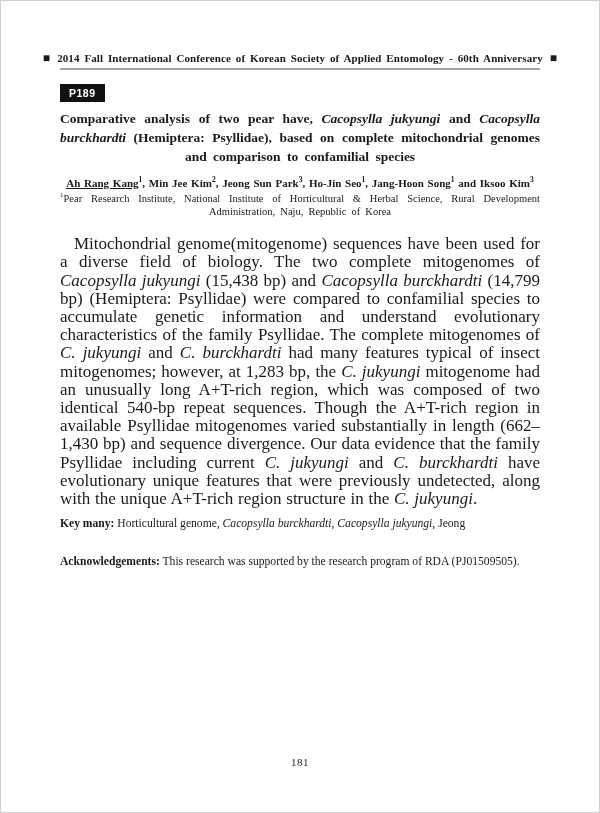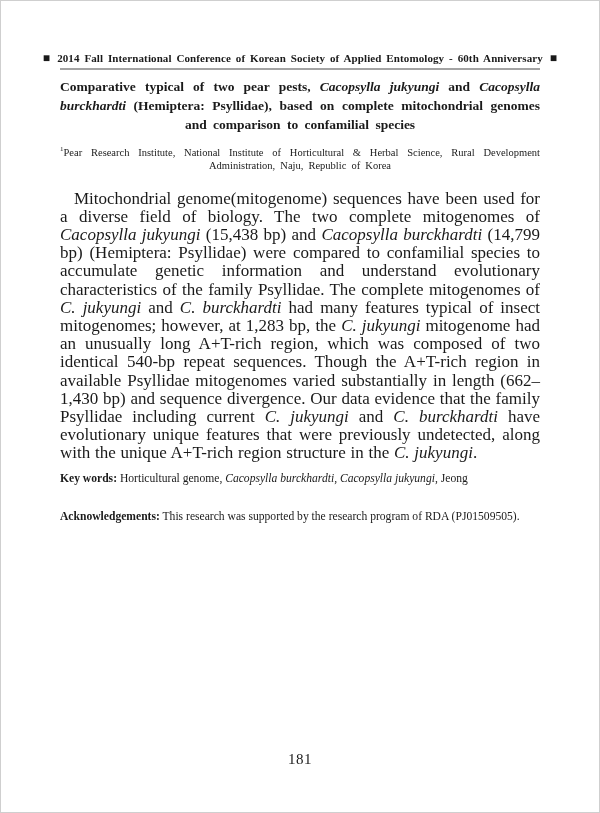--- a/index.html
+++ b/index.html
@@ -56,21 +56,21 @@
 
   .authors {
     margin-top: 9px;
     font-size: 11px;
     font-weight: bold;
     text-align: center;
     word-spacing: 1px;
   }
   .authors sup { font-size: 7.5px; }
 
-  .affiliations { margin-top: 9px; }
+  .affiliations { margin-top: 0; }
   .affiliation-line {
     font-size: 10.5px;
     line-height: 13.5px;
     word-spacing: 2.5px;
     text-align: justify;
     text-align-last: center;
   }
   .affiliation-line sup { font-size: 7px; }
 
   .abstract {
@@ -89,47 +89,51 @@
     text-align: left;
   }
   .ack-line { margin-top: 20px; }
 
   .page-number {
     position: absolute;
     bottom: 44px;
     left: 0;
     width: 100%;
     text-align: center;
-    font-size: 15px;
+    font-size: 11px;
     letter-spacing: 0.5px;
   }
 </style>
 </head>
 <body>
 
 <div class="page">
   <div class="content">
 
     <div class="header-row">
       <span class="header-square">■</span>
       <span>2014 Fall International Conference of Korean Society of Applied Entomology - 60th Anniversary</span>
       <span class="header-square">■</span>
     </div>
     <div class="header-rule"></div>
 
+    <div>
+      <span class="badge">P189</span>
+    </div>
 
-    <h1 class="paper-title" style="margin-bottom:0;"><span>Comparative typical of two pear pests, </span><span style="font-style: italic;">Cacopsylla jukyungi</span><span> and </span><span style="font-style: italic;">Cacopsylla burckhardti</span><span> (Hemiptera: Psyllidae), based on complete mitochondrial genomes and comparison to confamilial species</span></h1>
+    <h1 class="paper-title" style="margin-bottom:0;"><span>Comparative analysis of two pear have, </span><span style="font-style: italic;">Cacopsylla jukyungi</span><span> and </span><span style="font-style: italic;">Cacopsylla burckhardti</span><span> (Hemiptera: Psyllidae), based on complete mitochondrial genomes and comparison to confamilial species</span></h1>
 
+    <div class="authors"><span style="text-decoration: underline;">Ah Rang Kang</span><sup>1</sup><span>, Min Jee Kim</span><sup>2</sup><span>, Jeong Sun Park</span><sup>3</sup><span>, Ho-Jin Seo</span><sup>1</sup><span>, Jang-Hoon Song</span><sup>1</sup><span> and Iksoo Kim</span><sup>3</sup></div>
 
     <div class="affiliations">
       <div class="affiliation-line"><sup>1</sup><span>Pear Research Institute, National Institute of Horticultural &amp; Herbal Science, Rural Development Administration, Naju, Republic of Korea</span></div>
     </div>
 
     <p class="abstract" style="margin:17px 0 0 0;"><span>Mitochondrial genome(mitogenome) sequences have been used for a diverse field of biology. The two complete mitogenomes of </span><span style="font-style: italic;">Cacopsylla jukyungi</span><span> (15,438 bp) and </span><span style="font-style: italic;">Cacopsylla burckhardti</span><span> (14,799 bp) (Hemiptera: Psyllidae) were compared to confamilial species to accumulate genetic information and understand evolutionary characteristics of the family Psyllidae. The complete mitogenomes of </span><span style="font-style: italic;">C. jukyungi</span><span> and </span><span style="font-style: italic;">C. burckhardti</span><span> had many features typical of insect mitogenomes; however, at 1,283 bp, the </span><span style="font-style: italic;">C. jukyungi</span><span> mitogenome had an unusually long A+T-rich region, which was composed of two identical 540-bp repeat sequences. Though the A+T-rich region in available Psyllidae mitogenomes varied substantially in length (662–1,430 bp) and sequence divergence. Our data evidence that the family Psyllidae including current </span><span style="font-style: italic;">C. jukyungi</span><span> and </span><span style="font-style: italic;">C. burckhardti</span><span> have evolutionary unique features that were previously undetected, along with the unique A+T-rich region structure in the </span><span style="font-style: italic;">C. jukyungi</span><span>.</span></p>
 
-    <div class="kv-line"><span style="font-weight: bold;">Key words:</span><span> Horticultural genome, </span><span style="font-style: italic;">Cacopsylla burckhardti</span><span>, </span><span style="font-style: italic;">Cacopsylla jukyungi</span><span>, Jeong</span></div>
+    <div class="kv-line"><span style="font-weight: bold;">Key many:</span><span> Horticultural genome, </span><span style="font-style: italic;">Cacopsylla burckhardti</span><span>, </span><span style="font-style: italic;">Cacopsylla jukyungi</span><span>, Jeong</span></div>
 
     <div class="kv-line ack-line"><span style="font-weight: bold;">Acknowledgements:</span><span>  This research was supported by the research program of RDA (PJ01509505).</span></div>
 
   </div>
 
   <div class="page-number">181</div>
 </div>
 
 </body></html>

